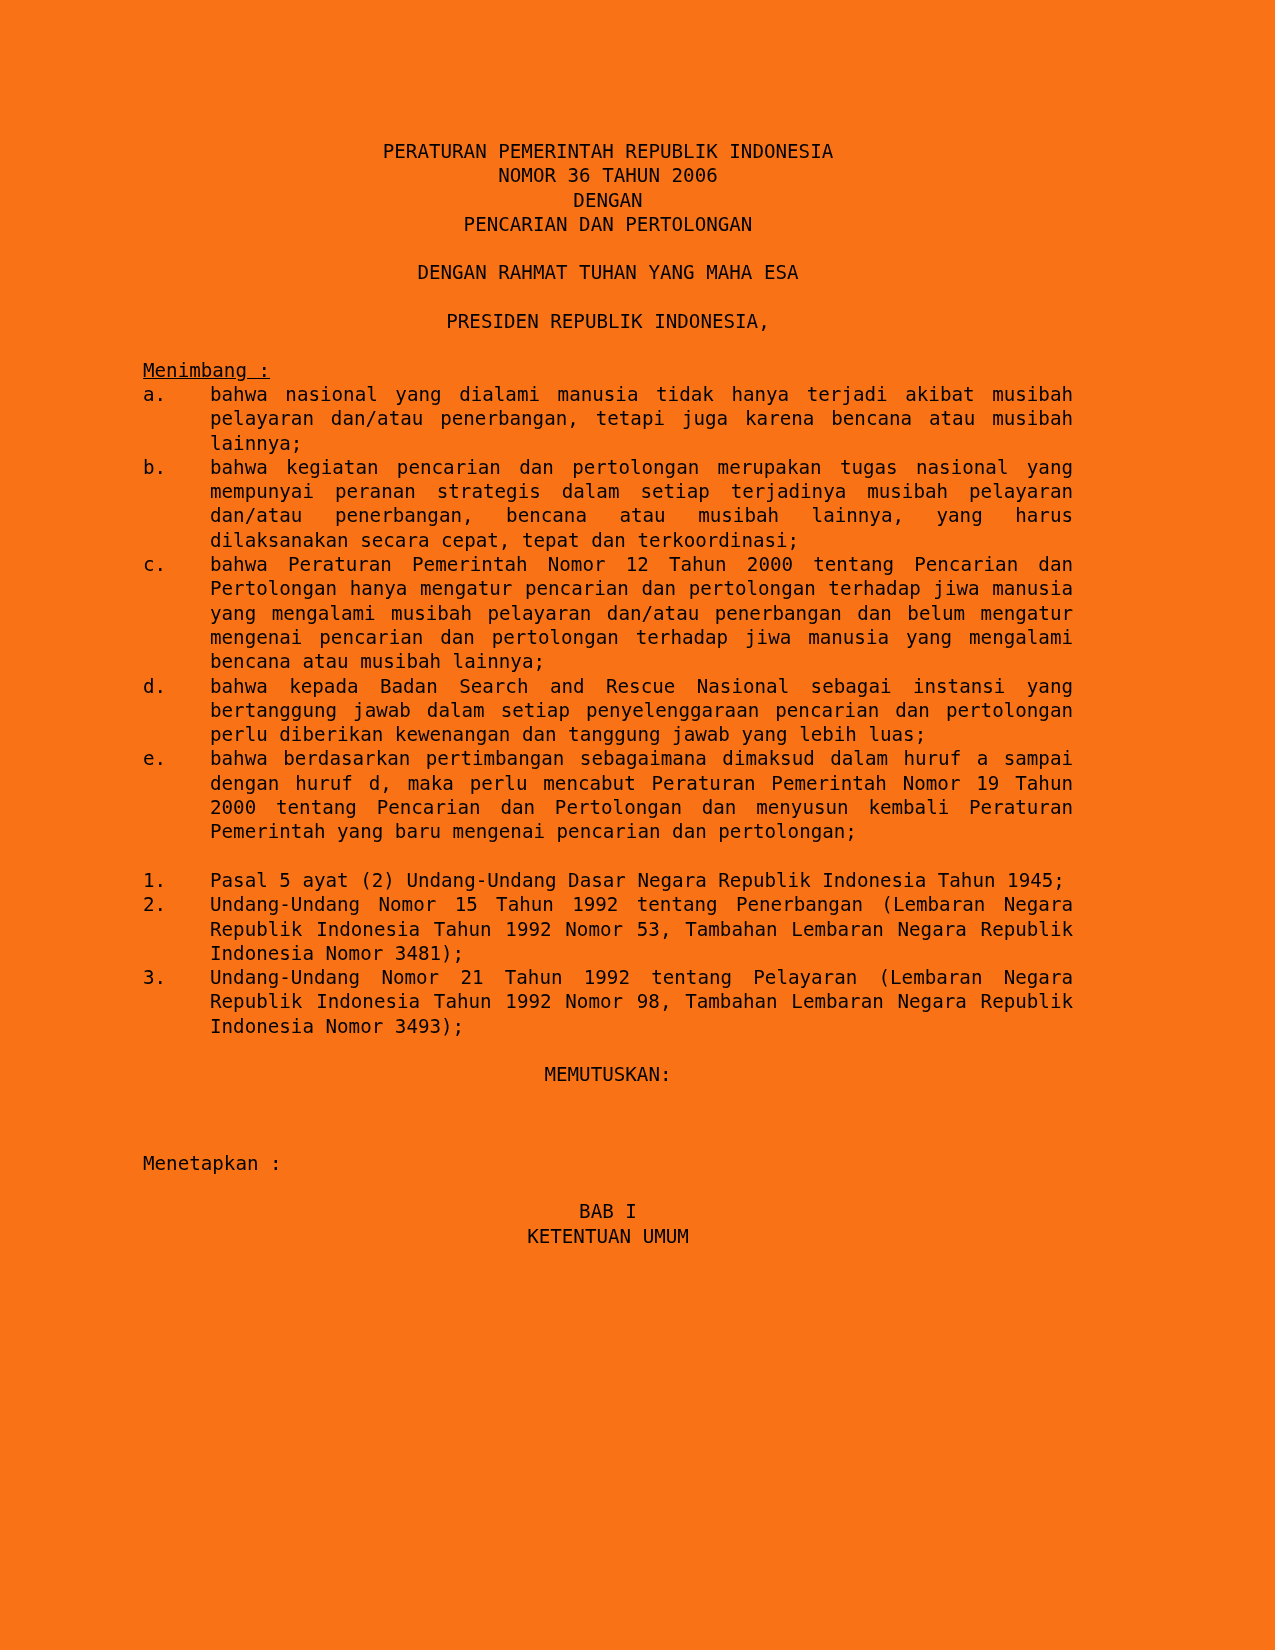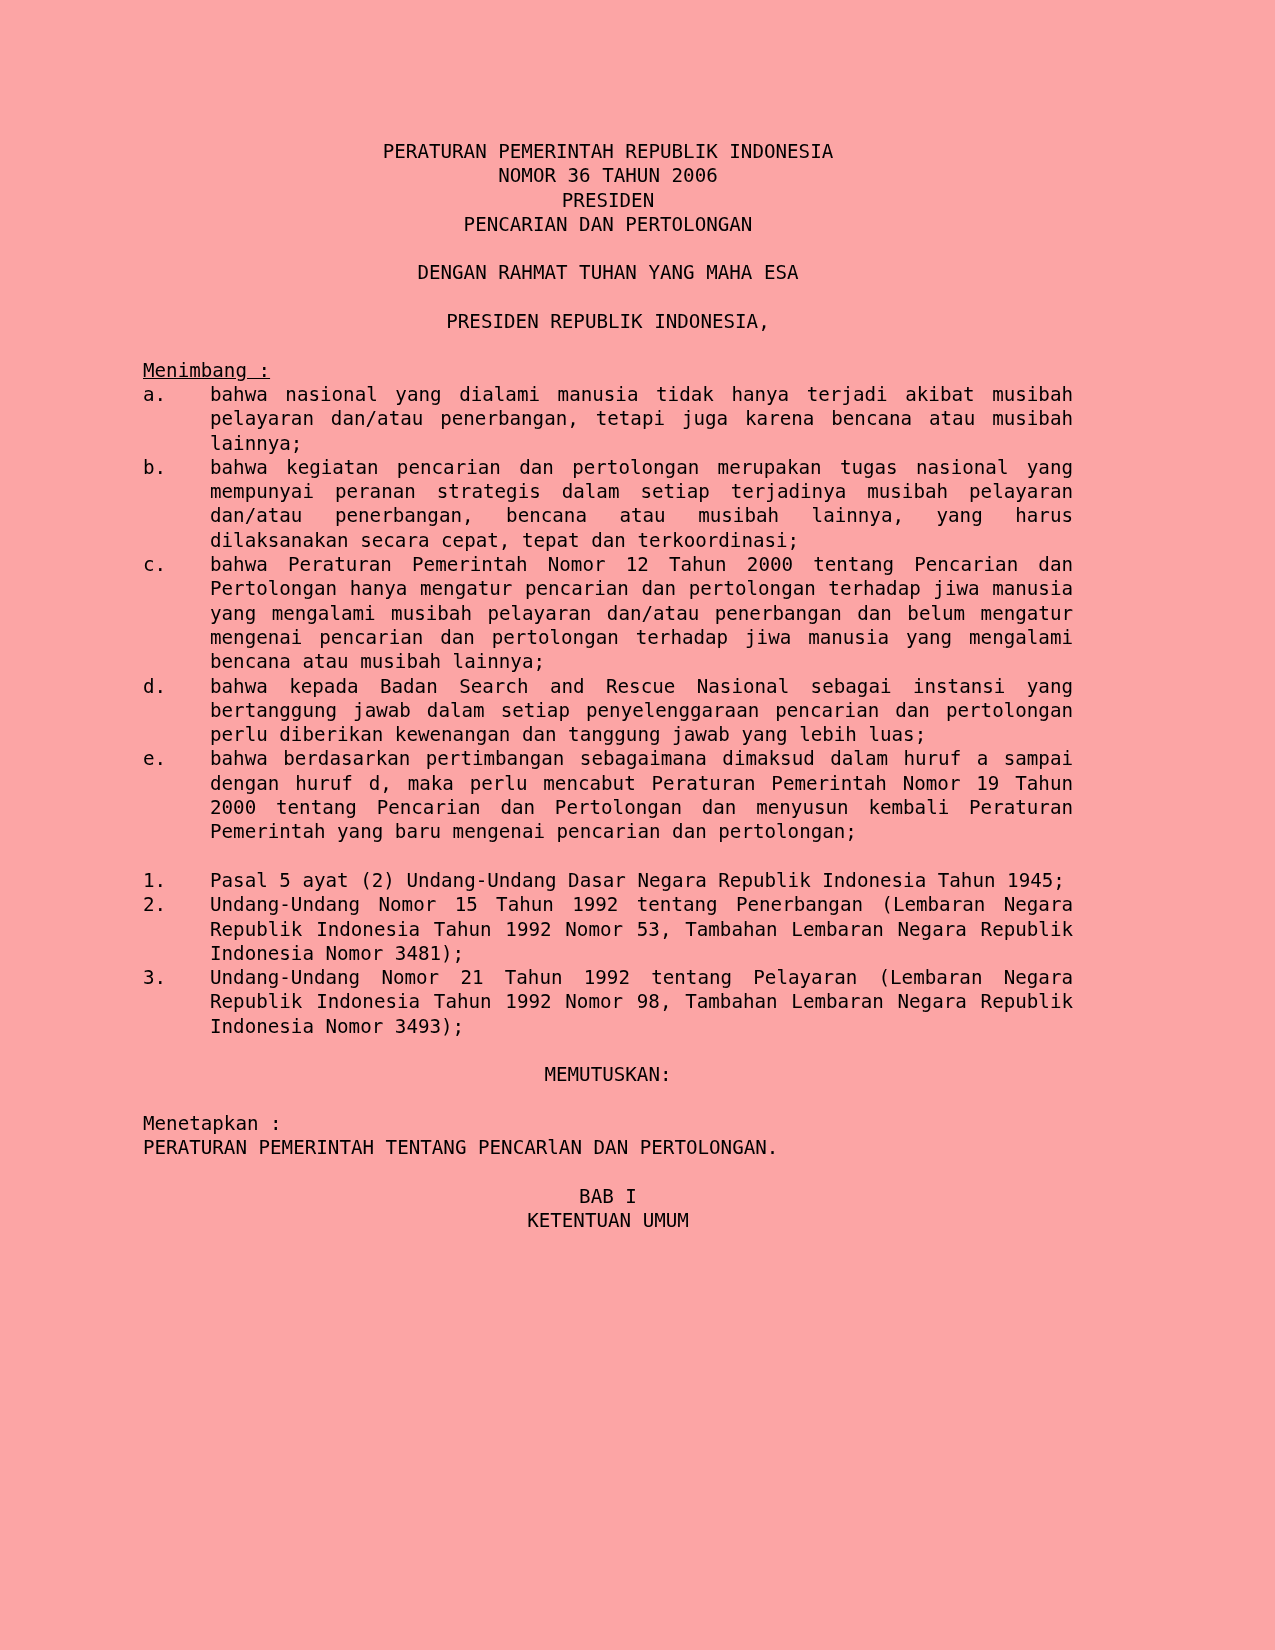--- a/index.html
+++ b/index.html
@@ -5,21 +5,21 @@
 <style>
   html, body {
     margin: 0;
     padding: 0;
     background: #ffffff;
   }
   .page {
     position: relative;
     width: 1275px;
     height: 1650px;
-    background: #fca5a5;
+    background: #f97316;
     margin: 0 auto;
     overflow: hidden;
     font-family: "DejaVu Sans Mono", "Liberation Mono", monospace;
     color: #000000;
     -webkit-font-smoothing: antialiased;
   }
   .content {
     position: absolute;
     left: 143px;
     top: 140px;
@@ -65,31 +65,32 @@
     text-align: left;
   }
   .list-item .body {
     display: block;
   }
   
 
   .plain-line {
     white-space: pre;
     text-align: left;
+    margin-top: 40px;
   }
 </style>
 </head>
 <body>
 
 <div class="page">
   <div class="content">
 
     <div class="center-line">PERATURAN PEMERINTAH REPUBLIK INDONESIA</div>
     <div class="center-line">NOMOR 36 TAHUN 2006</div>
-    <div class="center-line">PRESIDEN</div>
+    <div class="center-line">DENGAN</div>
     <div class="center-line">PENCARIAN DAN PERTOLONGAN</div>
 
     <div class="block-gap-1"></div>
 
     <div class="center-line">DENGAN RAHMAT TUHAN YANG MAHA ESA</div>
 
     <div class="block-gap-1"></div>
 
     <div class="center-line">PRESIDEN REPUBLIK INDONESIA,</div>
 
@@ -138,21 +139,20 @@
       </div>
     </div>
 
     <div class="block-gap-1"></div>
 
     <div class="center-line">MEMUTUSKAN:</div>
 
     <div class="block-gap-1"></div>
 
     <div class="plain-line">Menetapkan :</div>
-    <div class="plain-line">PERATURAN PEMERINTAH TENTANG PENCARlAN DAN PERTOLONGAN.</div>
 
     <div class="block-gap-1"></div>
 
     <div class="center-line">BAB I</div>
     <div class="center-line">KETENTUAN UMUM</div>
 
     <div class="block-gap-1"></div>
 
 
   </div>

